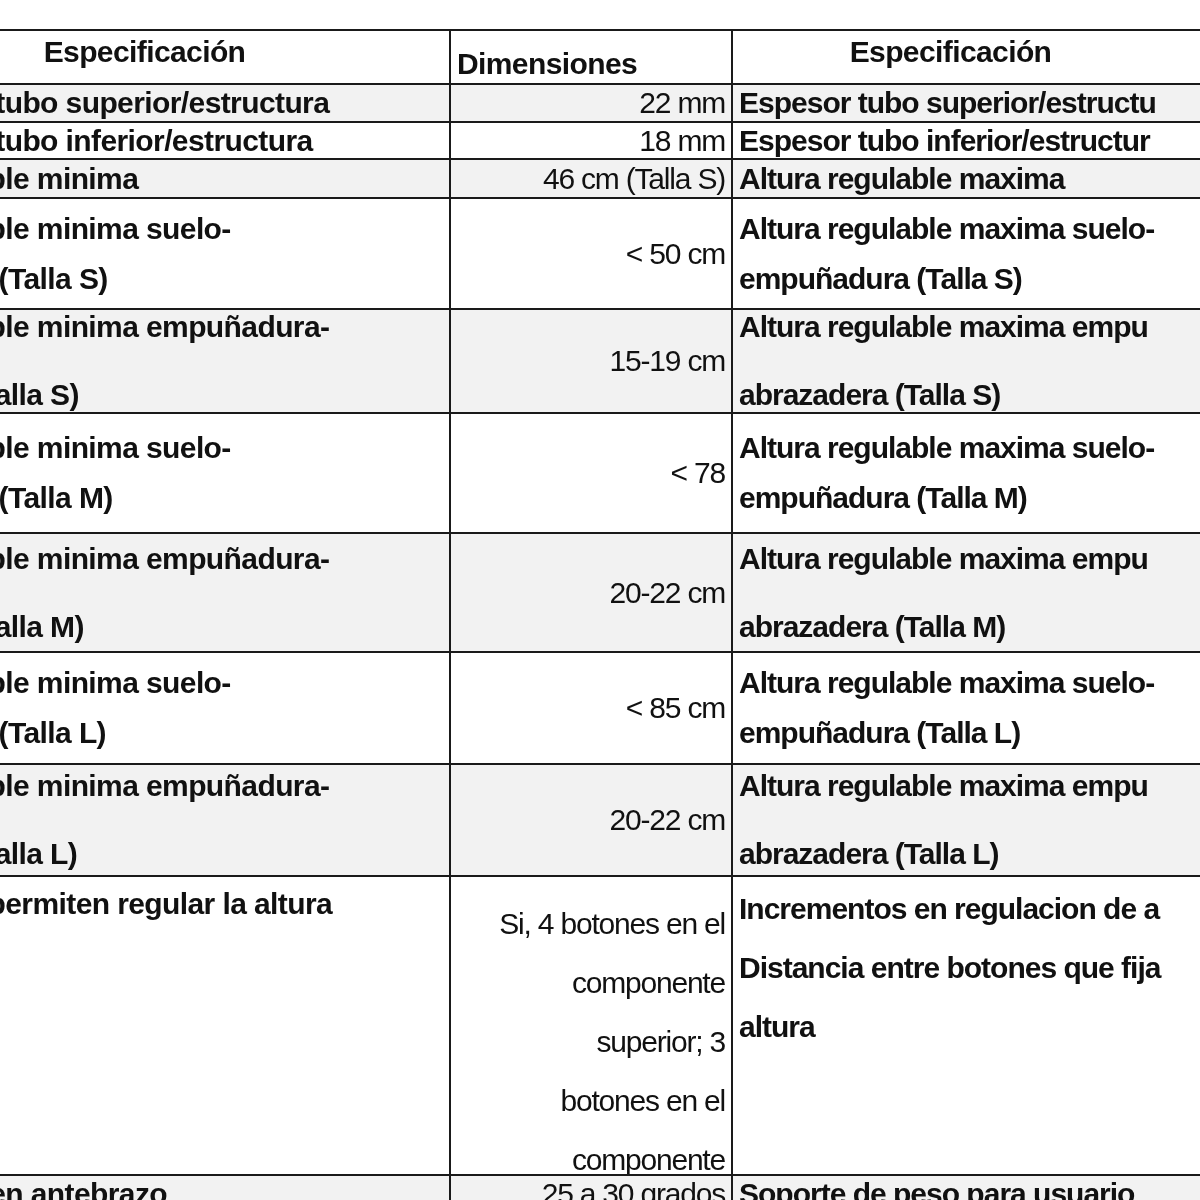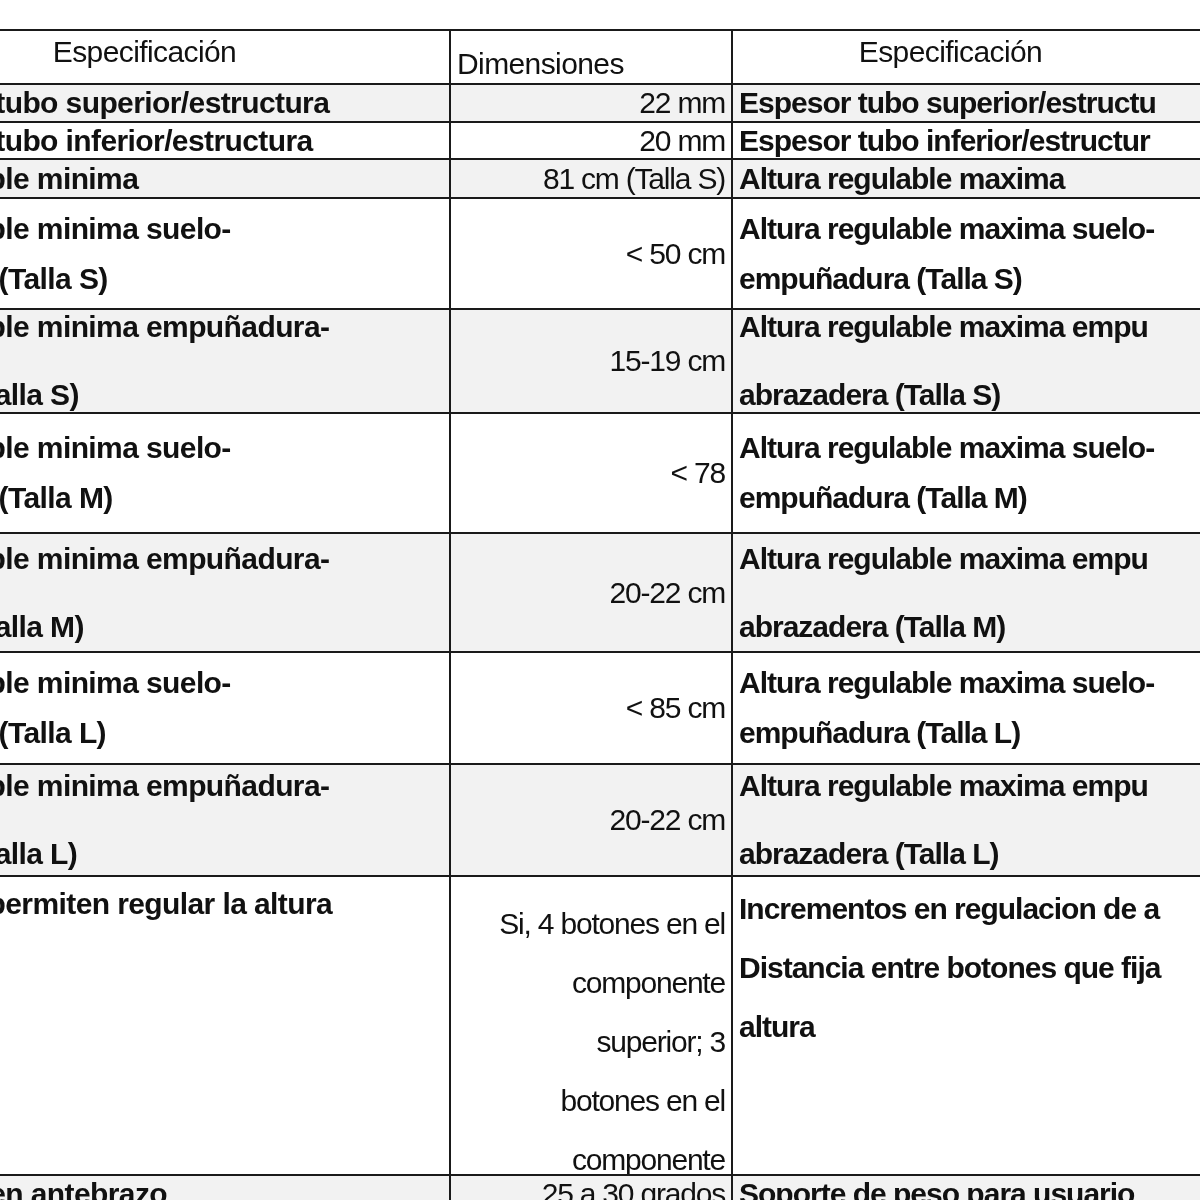--- a/index.html
+++ b/index.html
@@ -5,21 +5,21 @@
   html, body { margin: 0; padding: 0; background: #ffffff; }
   body { width: 1200px; height: 1200px; overflow: hidden; position: relative;
          font-family: "Liberation Sans", "DejaVu Sans", sans-serif; color: #111111; }
   .table-wrap { position: absolute; left: -2px; top: 29px; width: 1260px; }
   table { border-collapse: collapse; table-layout: fixed; width: 1260px; }
   col.c1 { width: 451px; }
   col.c2 { width: 282px; }
   col.c3 { width: 527px; }
   td, th { border: 2px solid #1a1a1a; padding: 0 6px; overflow: hidden; vertical-align: middle;
            font-size: 30px; letter-spacing: -0.6px; }
-  th { font-weight: normal; }
+  th { font-weight: bold; }
   th.spec-h { text-align: center; vertical-align: top; padding-top: 4px; }
   th.dim-h { text-align: left; vertical-align: bottom; padding-bottom: 2px; border-radius: 9px; }
   td.spec { font-weight: bold; text-align: left; white-space: nowrap; }
   td.spec .inner { margin-left: -60px; }
   td.dim { text-align: right; font-weight: normal; letter-spacing: -1.2px; }
   td.spec2 { font-weight: bold; text-align: left; white-space: nowrap; letter-spacing: -1px; }
   tr.grey td { background: #f2f2f2; }
   tr.white td { background: #ffffff; }
   .line { display: block; }
   .multi .line { line-height: 50px; }
@@ -46,26 +46,26 @@
       </tr>
     </thead>
     <tbody>
       <tr class="grey" style="height:38px">
         <td class="spec"><span class="inner">del tubo superior/estructura</span></td>
         <td class="dim">22 mm</td>
         <td class="spec2">Espesor tubo superior/estructu</td>
       </tr>
       <tr class="white" style="height:37px">
         <td class="spec"><span class="inner">del tubo inferior/estructura</span></td>
-        <td class="dim">20 mm</td>
+        <td class="dim">18 mm</td>
         <td class="spec2">Espesor tubo inferior/estructur</td>
       </tr>
       <tr class="grey" style="height:39px">
         <td class="spec"><span class="inner">ulable minima</span></td>
-        <td class="dim">81 cm (Talla S)</td>
+        <td class="dim">46 cm (Talla S)</td>
         <td class="spec2">Altura regulable maxima</td>
       </tr>
       <tr class="white" style="height:111px">
         <td class="spec multi">
           <span class="line inner">ulable minima suelo-</span>
           <span class="line inner">ura (Talla S)</span>
         </td>
         <td class="dim">&lt; 50 cm</td>
         <td class="spec2 multi">
           <span class="line">Altura regulable maxima suelo-</span>

